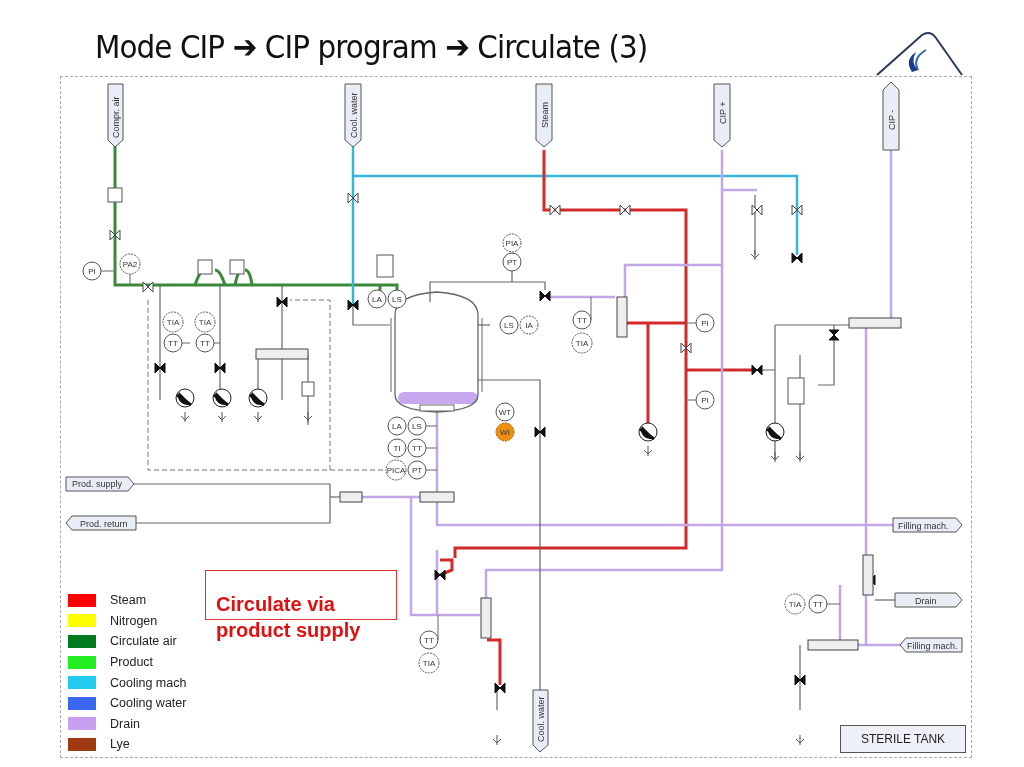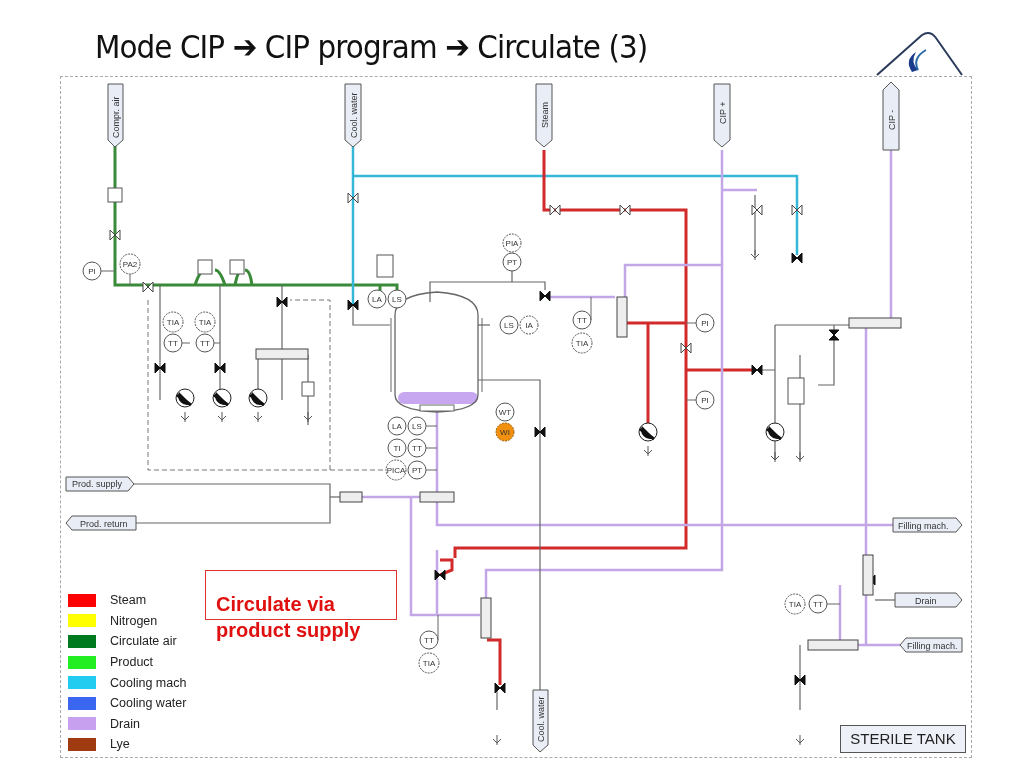--- a/index.html
+++ b/index.html
@@ -9,21 +9,21 @@
   #frame{position:absolute;left:60px;top:76px;width:912px;height:682px;border:1px dashed #aaa;box-sizing:border-box;}
   svg#pid{position:absolute;left:0;top:0;}
   .tag{font-size:9px;fill:#333;}
   .inst{fill:#fff;stroke:#555;stroke-width:1;}
   .insttxt{font-size:8px;fill:#333;text-anchor:middle;}
   #legend{position:absolute;left:68px;top:590px;}
   .leg-row{display:flex;align-items:center;height:20.6px;}
   .leg-sw{width:28px;height:13px;margin-right:14px;}
   .leg-lbl{font-size:12.5px;color:#222;}
   #callout{position:absolute;left:205px;top:570px;width:192px;height:50px;border:1px solid #e03030;box-sizing:border-box;color:#e01010;font-size:20px;line-height:26px;padding:20px 10px;font-weight:bold;}
-  #sterile{position:absolute;left:840px;top:725px;width:126px;height:28px;border:1.5px solid #555;background:#eef0f8;box-sizing:border-box;font-size:15px;color:#222;text-align:center;line-height:26px;}
+  #sterile{position:absolute;left:840px;top:725px;width:126px;height:28px;border:1.5px solid #555;background:#eef0f8;box-sizing:border-box;font-size:12px;color:#222;text-align:center;line-height:26px;}
   #logo{position:absolute;left:872px;top:30px;}
 </style>
 </head>
 <body>
 
 <div id="title">
   <span>Mode CIP</span>
   <span class="arrow">➔</span>
   <span>CIP program</span>
   <span class="arrow">➔</span>

